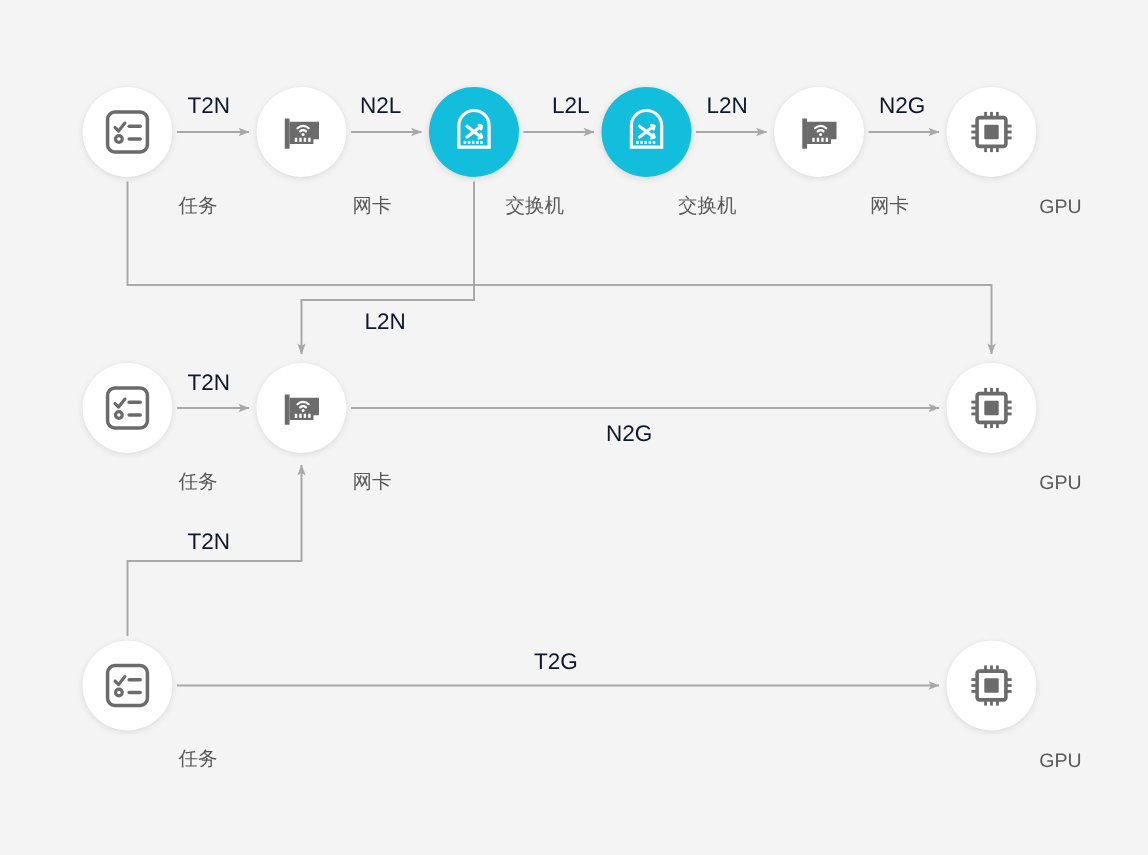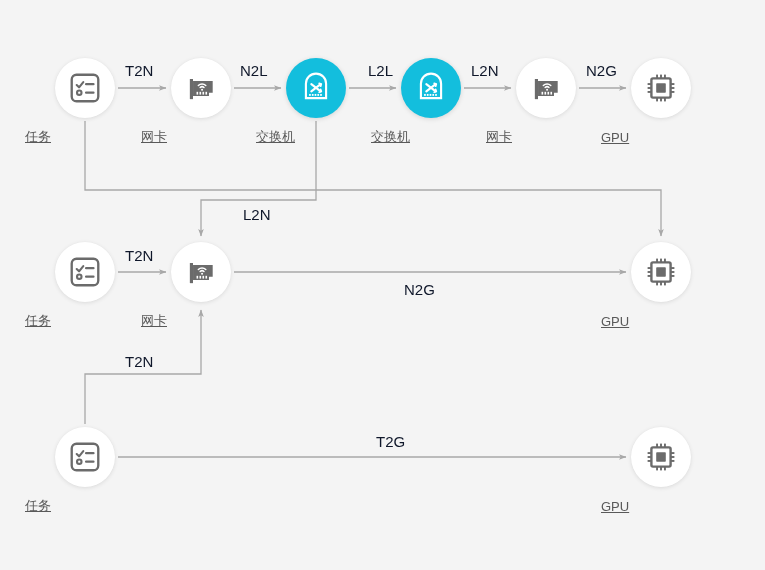--- a/index.html
+++ b/index.html
@@ -38,26 +38,25 @@
     align-items: center;
     justify-content: center;
   }
   .node.accent {
     background: #13bedd;
     box-shadow: 0 1px 5px rgba(0,0,0,0.13);
   }
   .node-label {
     position: absolute;
     width: 120px;
-    text-align: left;
+    text-align: right;
     font-size: 13px;
     color: #595959;
     line-height: 1;
     white-space: nowrap;
-    text-decoration: underline;
   }
   .edge-label {
     position: absolute;
     font-size: 15px;
     color: #0f172a;
     white-space: nowrap;
     line-height: 1;
   }
   .icon-svg { display: block; }
 </style>
@@ -299,15 +298,15 @@
 
   <div class="edge-label" style="left:125px; top:63px;">T2N</div>
   <div class="edge-label" style="left:240px; top:63px;">N2L</div>
   <div class="edge-label" style="left:368px; top:63px;">L2L</div>
   <div class="edge-label" style="left:471px; top:63px;">L2N</div>
   <div class="edge-label" style="left:586px; top:63px;">N2G</div>
   <div class="edge-label" style="left:243px; top:207px;">L2N</div>
   <div class="edge-label" style="left:125px; top:248px;">T2N</div>
   <div class="edge-label" style="left:404px; top:282px;">N2G</div>
   <div class="edge-label" style="left:125px; top:354px;">T2N</div>
-  <div class="edge-label" style="left:376px; top:434px;">T2G</div>
+  <div class="edge-label" style="left:356px; top:434px;">T2G</div>
 
 </div>
 
 </body></html>

